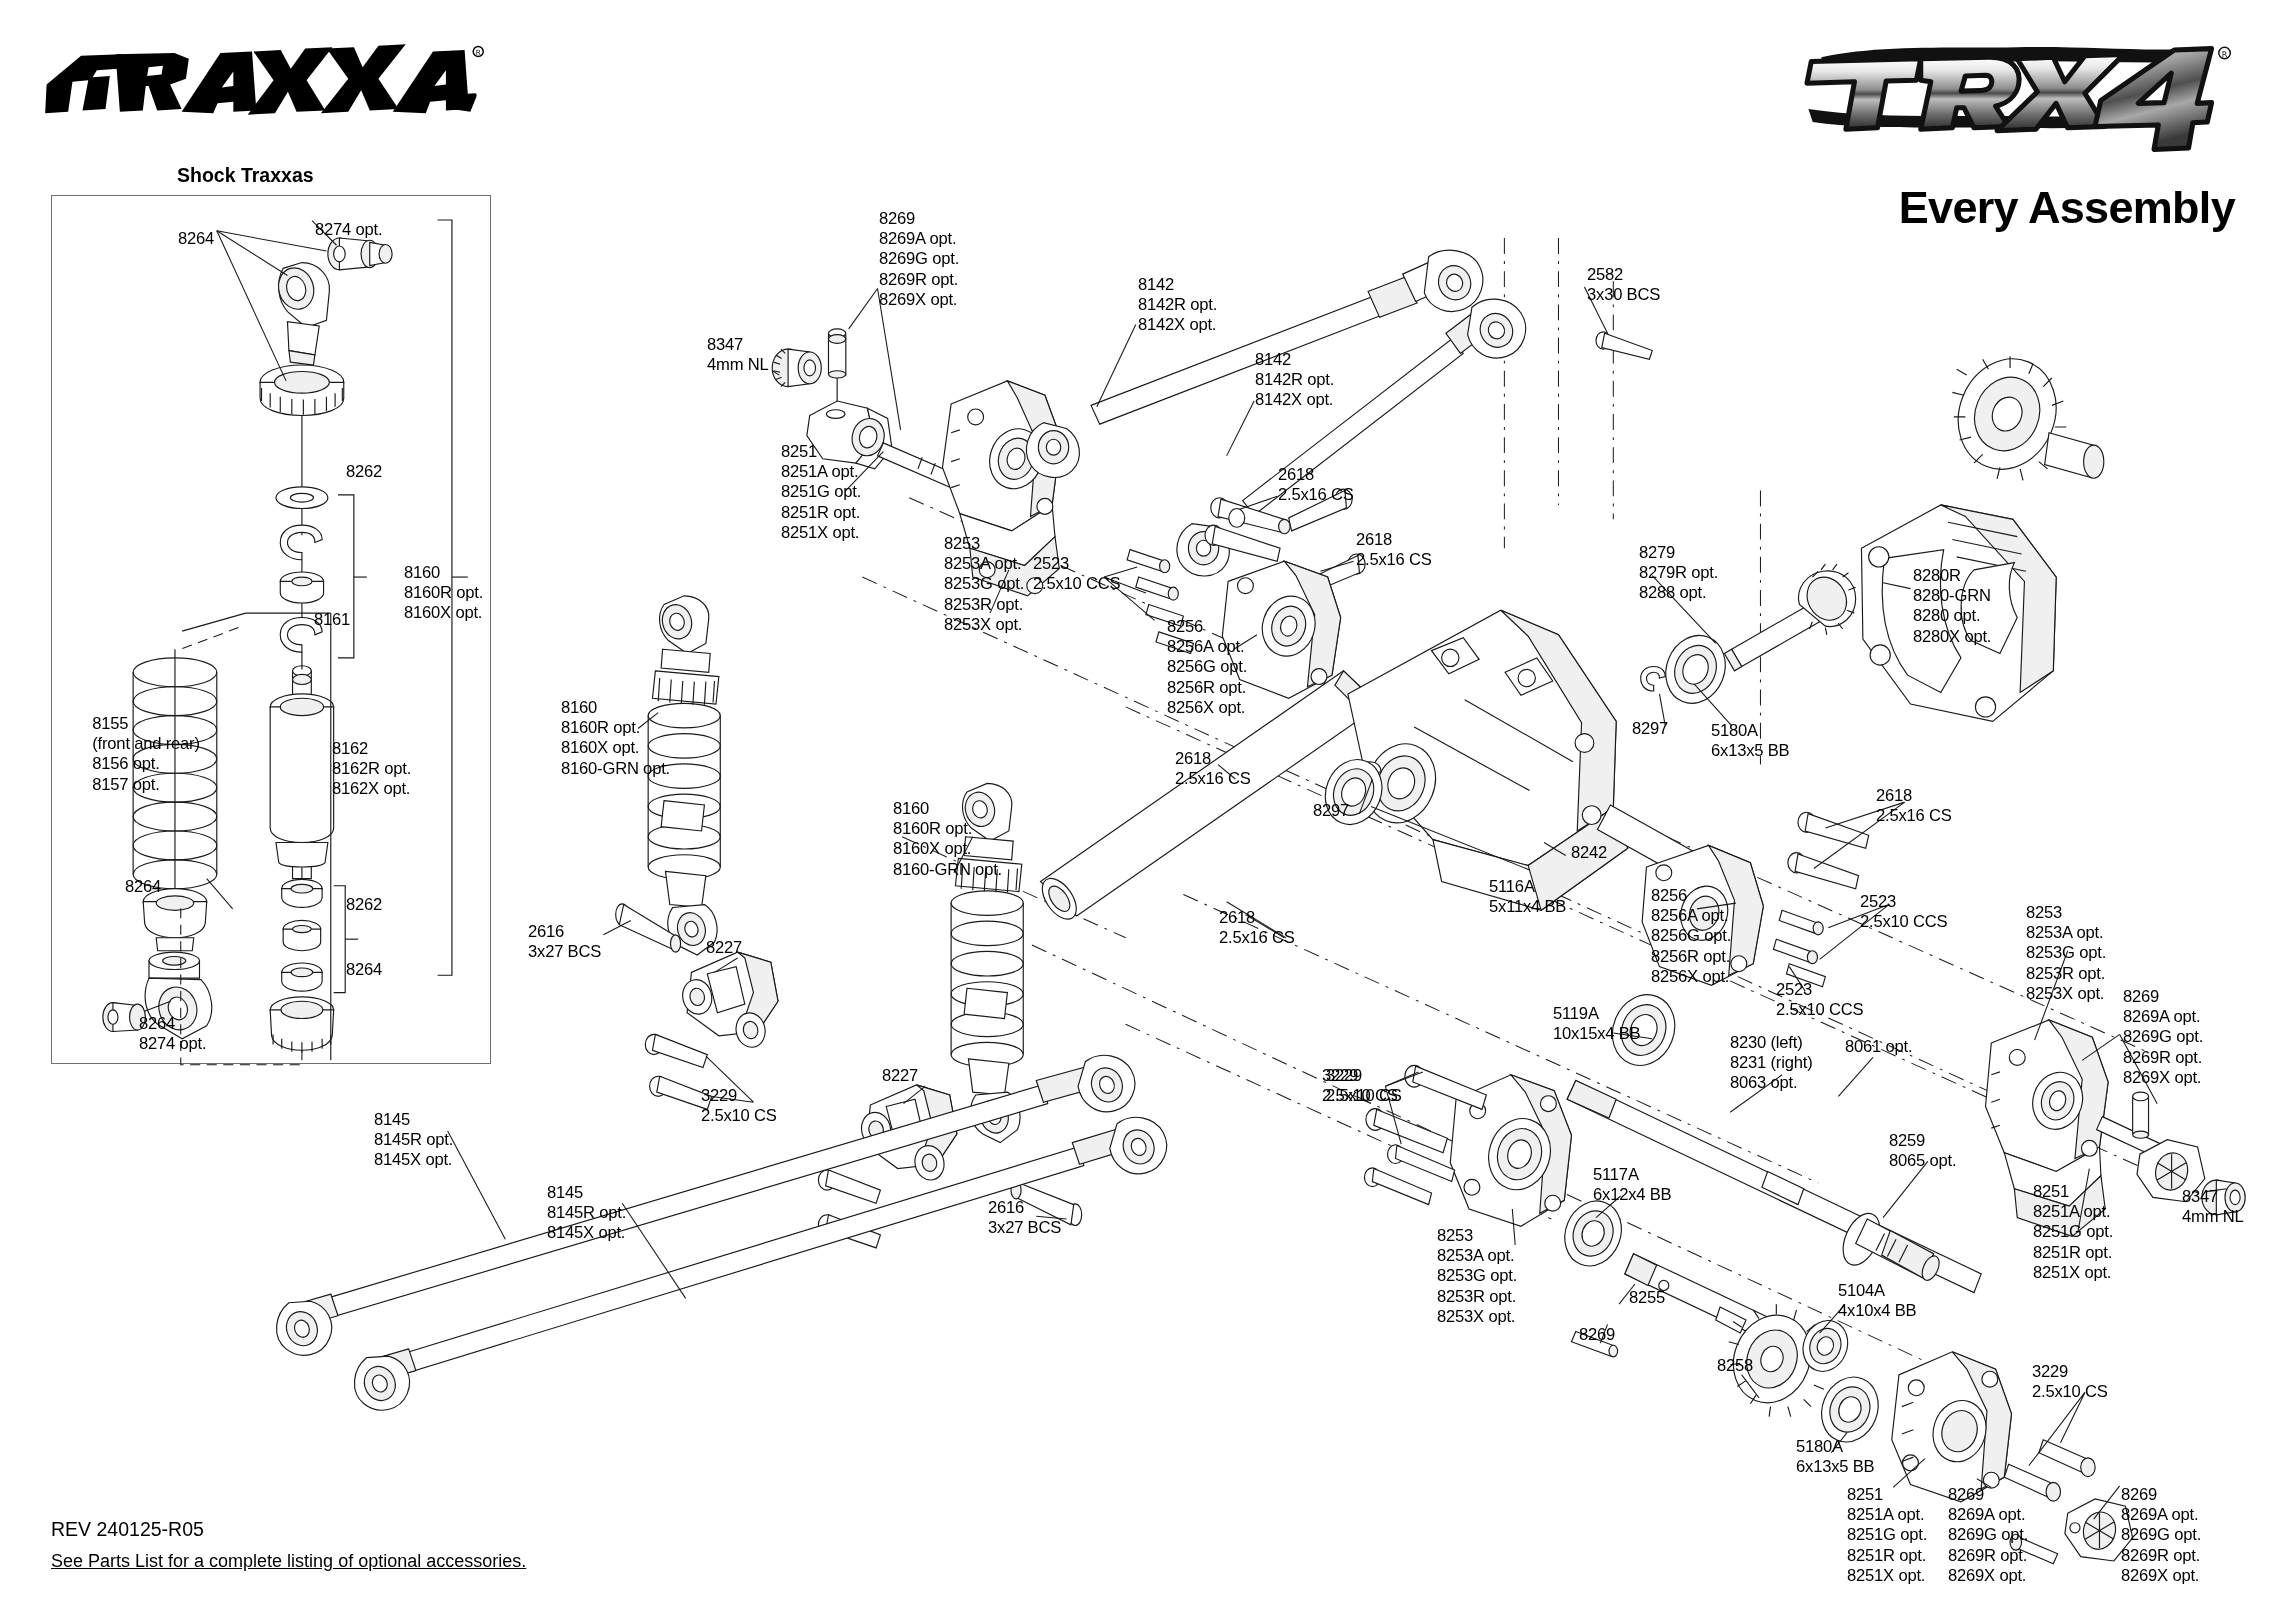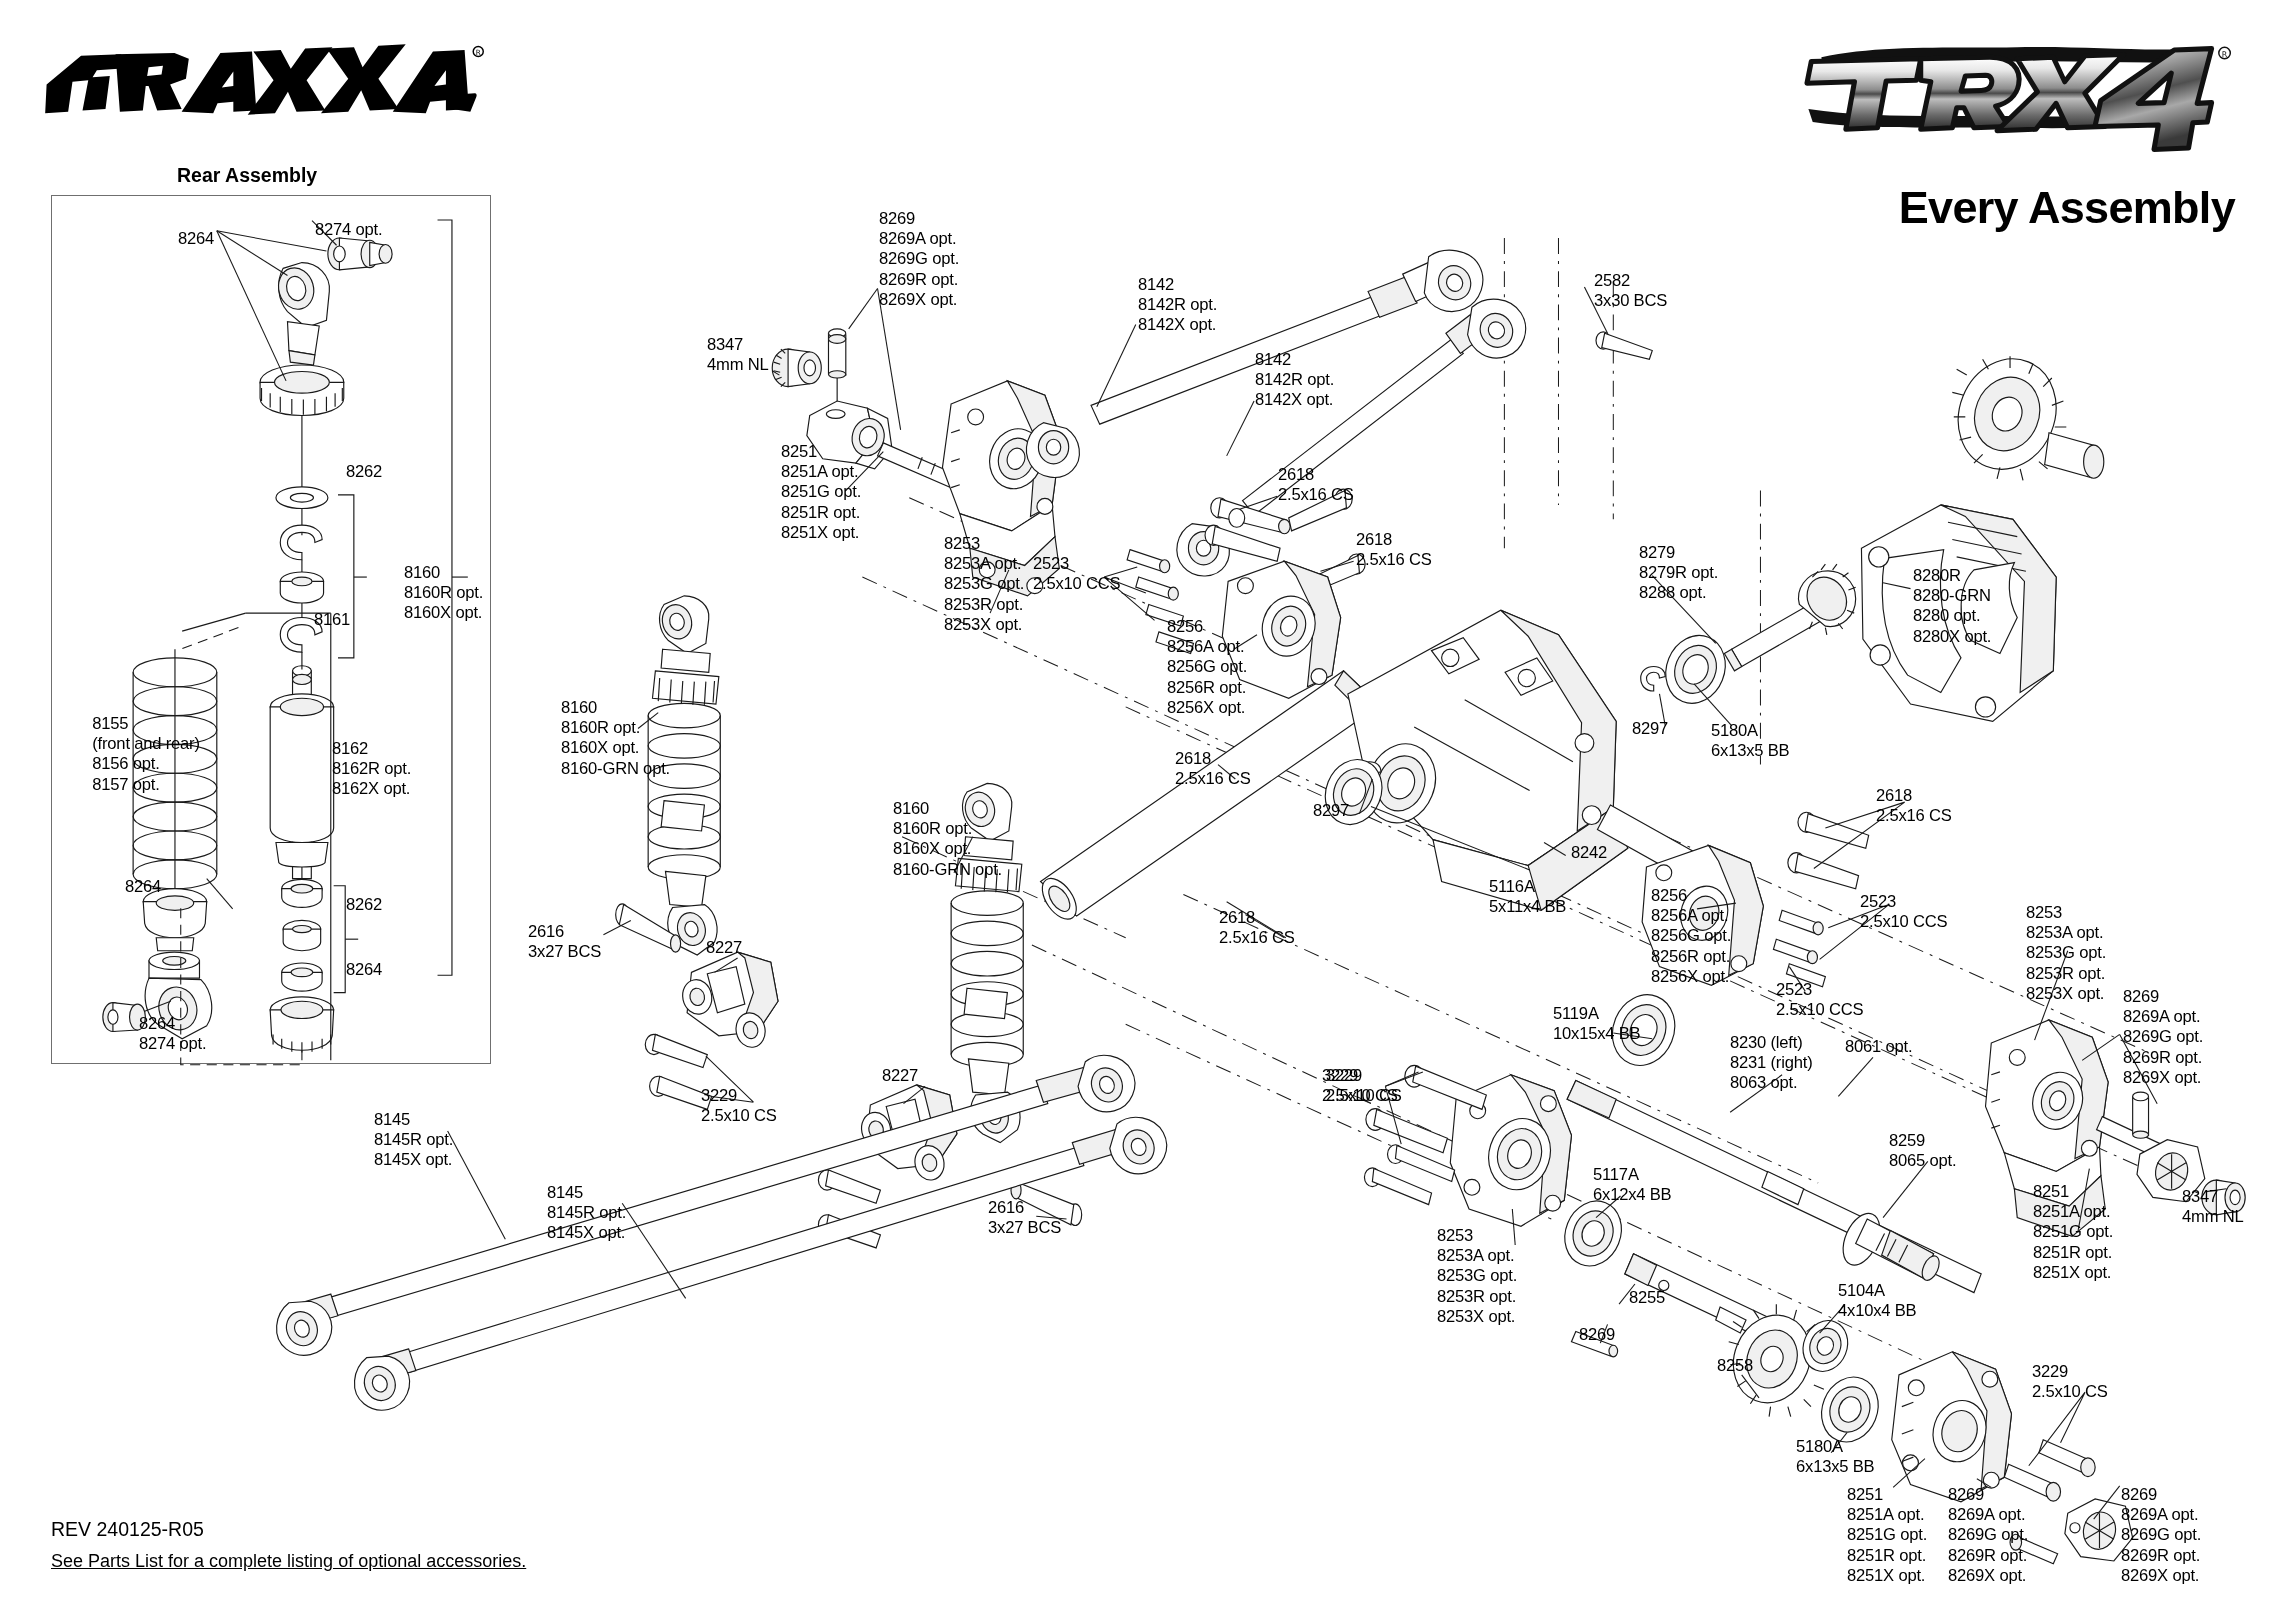--- a/index.html
+++ b/index.html
@@ -111,21 +111,21 @@
 
         <path d="M548 14 L600 12 L580 88 L600 87 L594 114 L574 115 L568 150 L520 152 L526 118 L438 120 L446 84 Z
                  M498 88 L534 87 L544 46 Z" fill="url(#gFour)" fill-rule="evenodd"></path>
       </g>
       <circle cx="618" cy="18" r="8" fill="none" stroke="#111" stroke-width="2"></circle>
       <text x="618" y="23" font-size="11" text-anchor="middle" fill="#111" font-family="DejaVu Sans, sans-serif">R</text>
     </svg>
   </div>
   <div id="rear-assembly-title">Every Assembly</div>
 
-  <div id="shock-title">Rear Assembly</div>
+  <div id="shock-title">Shock Traxxas</div>
   <div id="shock-box"></div>
 
   <div id="art">
   <svg viewBox="0 0 3150 2250" xmlns="http://www.w3.org/2000/svg">
 
     <g>
 
       <g>
         <ellipse class="ln-g" cx="470" cy="352" rx="16" ry="22"></ellipse>
         <path class="ln-f" d="M470 330 L512 334 L512 370 L470 374 Z"></path>
@@ -917,21 +917,21 @@
 8253R opt.
 8253X opt.</div>
       <div class="lbl" style="left: 1033px; top: 554px;">2523
 2.5x10 CCS</div>
       <div class="lbl" style="left: 1138px; top: 275px;">8142
 8142R opt.
 8142X opt.</div>
       <div class="lbl" style="left: 1255px; top: 350px;">8142
 8142R opt.
 8142X opt.</div>
-      <div class="lbl" style="left: 1587px; top: 271px; margin-left: 7px;">2582
+      <div class="lbl" style="left: 1587px; top: 265px;">2582
 3x30 BCS</div>
       <div class="lbl" style="left: 1278px; top: 465px;">2618
 2.5x16 CS</div>
       <div class="lbl" style="left: 1356px; top: 530px;">2618
 2.5x16 CS</div>
       <div class="lbl" style="left: 1167px; top: 617px;">8256
 8256A opt.
 8256G opt.
 8256R opt.
 8256X opt.</div>

